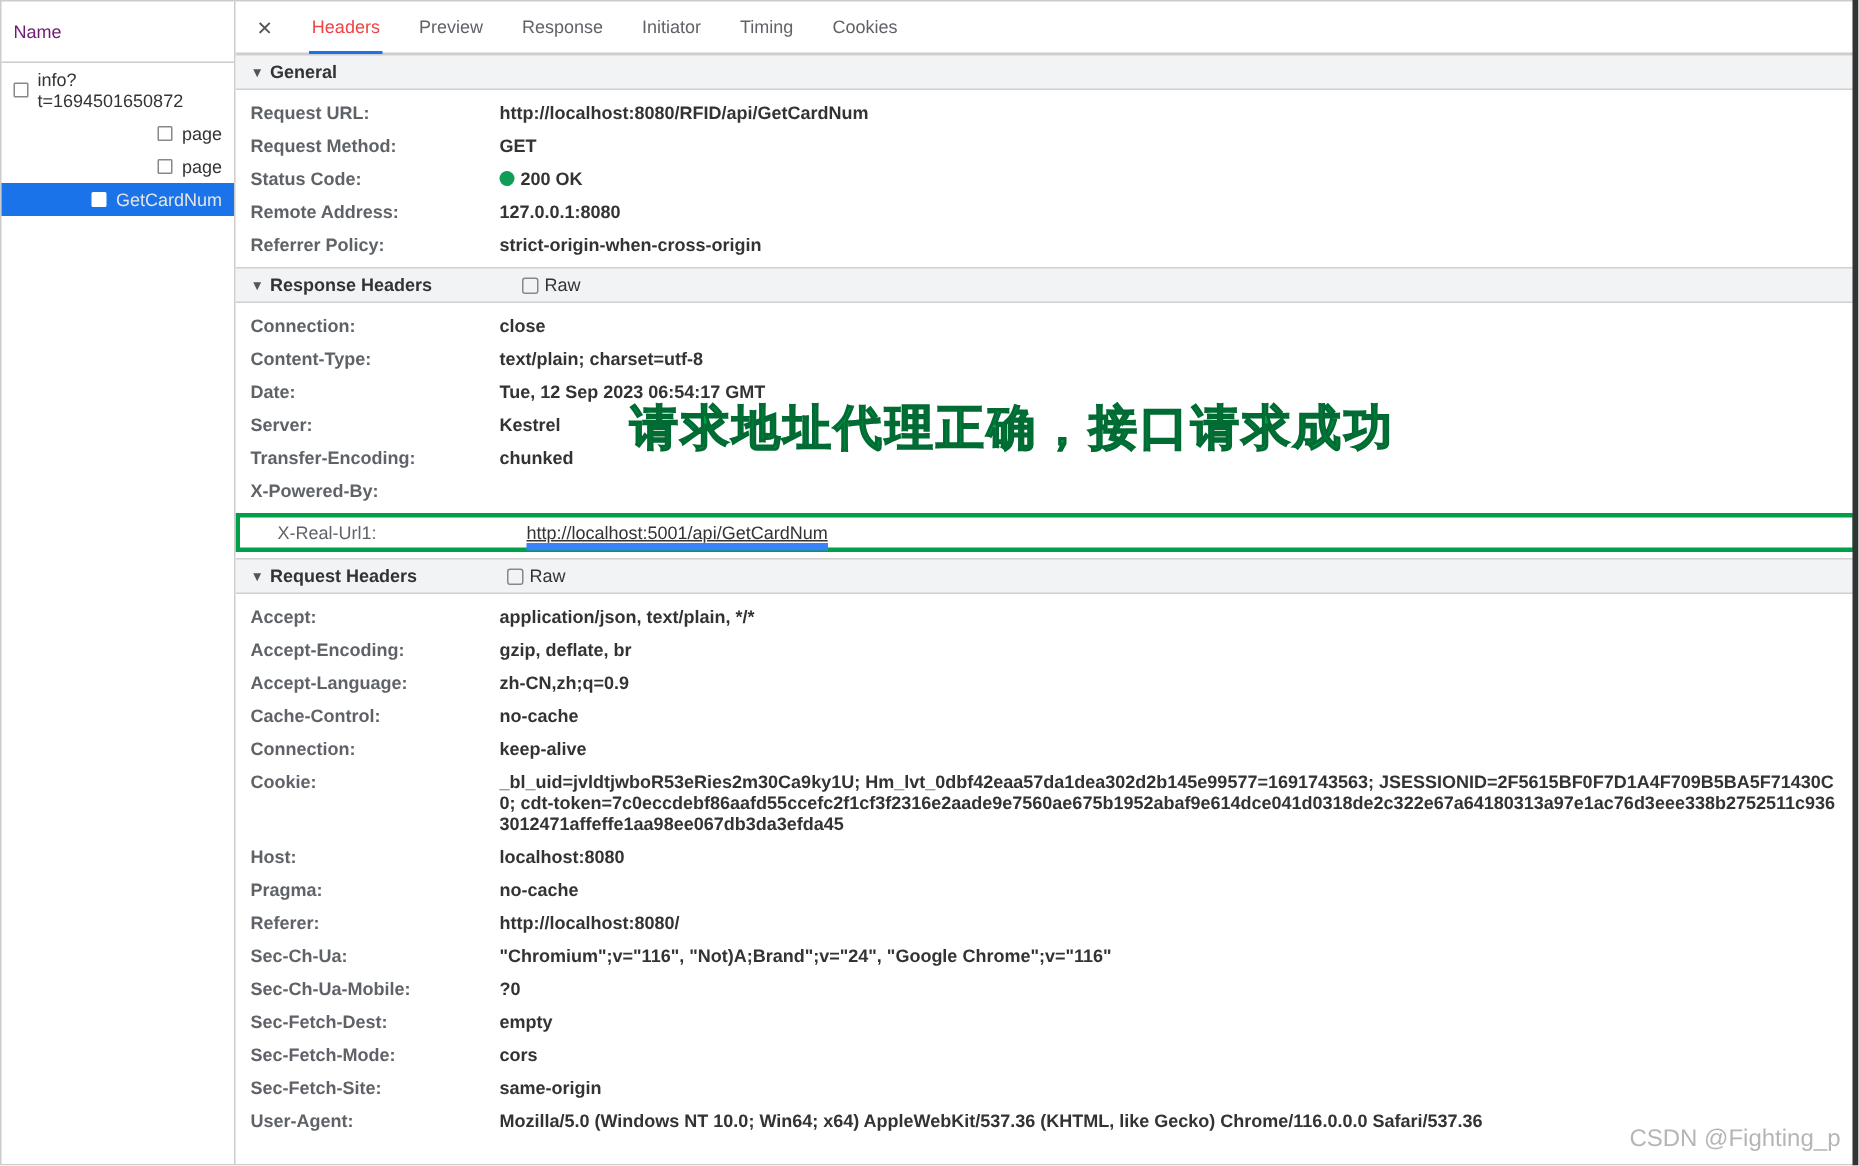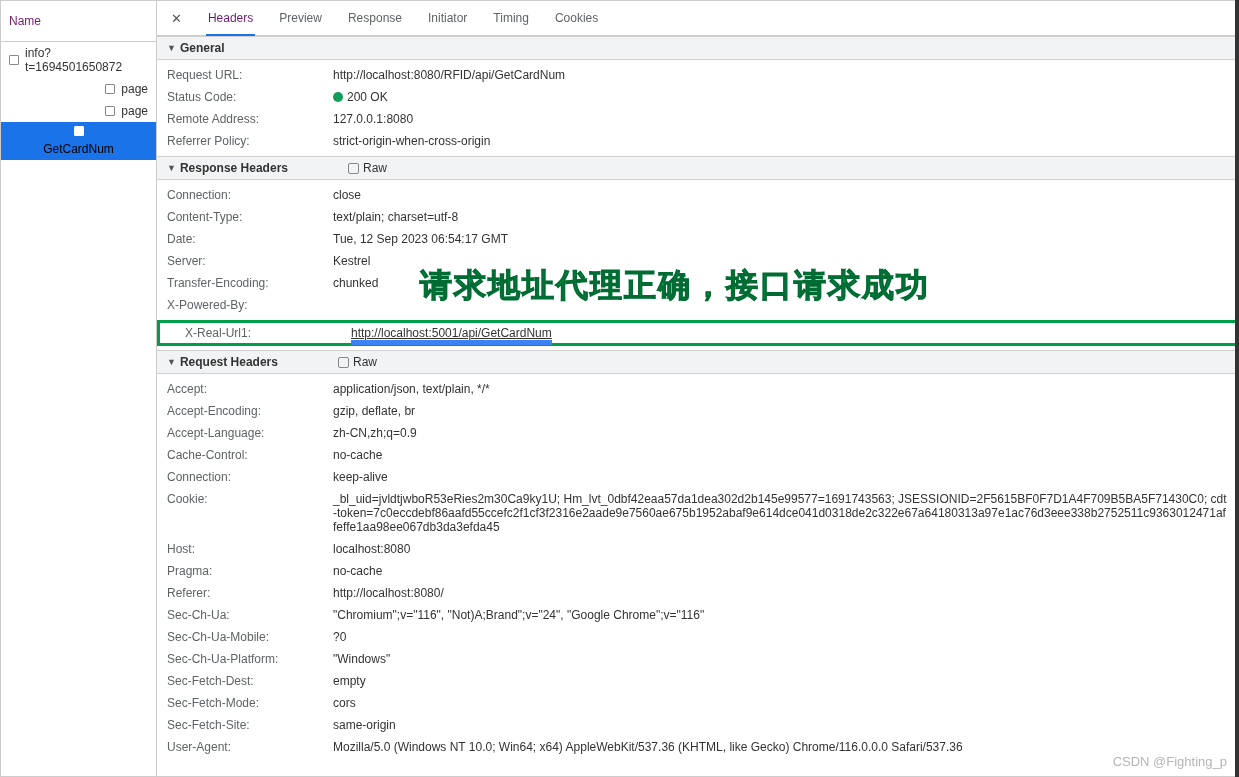--- a/index.html
+++ b/index.html
@@ -1,41 +1,41 @@
 <!DOCTYPE html>
 <html><head>
 <meta charset="utf-8">
 <style>
 * { box-sizing: border-box; margin: 0; padding: 0; }
 body { font-family: "Segoe UI", Arial, sans-serif; font-size: 12px; color: #333; background: #fff; width: 1239px; height: 777px; overflow: hidden; position: relative; }
 .container { display: flex; width: 100%; height: 100%; border: 1px solid #ccc; }
 .sidebar { width: 156px; border-right: 1px solid #ccc; flex-shrink: 0; }
 .sidebar-header { padding: 13px 8px; border-bottom: 1px solid #ccc; color: #701a75; }
 .sidebar-item { padding: 4px 8px; display: flex; align-items: center; gap: 6px; cursor: pointer; justify-content: flex-end; }
-.sidebar-item.selected { background: #1a73e8; color: #000000; flex-direction: column; }
+.sidebar-item.selected { background: #1a73e8; color: #e5e5e5; }
 .sq-icon { width: 10px; height: 10px; border: 1.3px solid #888; background: #fff; border-radius: 1px; flex-shrink: 0; }
 .sidebar-item.selected .sq-icon { border-color: #fff; }
 .main { flex: 1; overflow-y: auto; overflow-x: hidden; }
 .tabs { display: flex; align-items: center; gap: 20px; padding: 6px 10px; border-bottom: 1px solid #ccc; }
 .tab-close { font-size: 13px; color: #555; cursor: pointer; padding: 0 4px; }
 .tab { color: #5f6368; padding: 4px 2px; cursor: pointer; }
-.tab.active { color: #701a75; border-bottom: 2px solid #1a73e8; margin-bottom: -7px; padding-bottom: 5px; }
+.tab.active { color: #ef4444; border-bottom: 2px solid #1a73e8; margin-bottom: -7px; padding-bottom: 5px; }
 .section-header { background: #f1f3f4; border-top: 1px solid #d0d0d0; border-bottom: 1px solid #d0d0d0; padding: 4px 10px; display: flex; align-items: center; gap: 4px; color: #333; font-weight: bold; }
 .disclosure { font-size: 9px; color: #555; }
-.section-body { padding: 4px 0; }
+.section-body { padding: 4px 0; font-weight: bold; }
 .row { display: flex; align-items: flex-start; padding: 4px 10px; }
 .label { width: 166px; color: #5f6368; flex-shrink: 0; }
 .value { flex: 1; color: #333; word-break: break-all; }
 .status-dot { width: 10px; height: 10px; background: #0f9d58; border-radius: 50%; display: inline-block; margin-right: 4px; vertical-align: -1px; }
 .raw-group { display: flex; align-items: center; gap: 4px; margin-left: 56px; font-weight: normal; color: #333; }
 .raw-cb { width: 11px; height: 11px; border: 1px solid #888; border-radius: 2px; }
 .highlighted-row { border: 3px solid #00a04a; padding: 3px 25px; margin: 0 0 0 0; }
 .highlighted-row .value { text-decoration: underline; border-bottom: 5px solid #3b82f6; display: inline; }
 .annotation { position: absolute; left: 420px; top: 264px; font-size: 32px; font-weight: bold; color: #00a04a; -webkit-text-stroke: 1px #006b32; letter-spacing: 2px; pointer-events: none; }
-.watermark { position: absolute; right: 12px; bottom: 8px; color: rgba(120,120,120,0.55); font-size: 13px; pointer-events: none; text-align: center; }
+.watermark { position: absolute; right: 12px; bottom: 8px; color: rgba(120,120,120,0.55); font-size: 16px; pointer-events: none; text-align: center; }
 .edge { position: absolute; right: 0; top: 0; bottom: 0; width: 4px; background: #333; }
 </style>
 </head>
 <body>
 
 <div class="container">
   <div class="sidebar">
     <div class="sidebar-header">Name</div>
     <div id="sidebar-items">
         <div class="sidebar-item">
@@ -72,20 +72,24 @@
     <div class="section-header">
       <span class="disclosure">▼</span>
       <span>General</span>
     </div>
     <div class="section-body">
       <div class="row">
           <div class="label">Request URL:</div>
           <div class="value">http://localhost:8080/RFID/api/GetCardNum</div>
         </div>
       <div class="row">
+          <div class="label">Request Method:</div>
+          <div class="value">GET</div>
+        </div>
+      <div class="row">
           <div class="label">Status Code:</div>
           <div class="value"><span class="status-dot"></span><span>200 OK</span></div>
         </div>
       <div class="row">
           <div class="label">Remote Address:</div>
           <div class="value">127.0.0.1:8080</div>
         </div>
       <div class="row">
           <div class="label">Referrer Policy:</div>
           <div class="value">strict-origin-when-cross-origin</div>
@@ -177,24 +181,20 @@
         </div>
         <div class="row">
           <div class="label">Sec-Ch-Ua:</div>
           <div class="value">"Chromium";v="116", "Not)A;Brand";v="24", "Google Chrome";v="116"</div>
         </div>
         <div class="row">
           <div class="label">Sec-Ch-Ua-Mobile:</div>
           <div class="value">?0</div>
         </div>
         <div class="row">
-          <div class="label">Sec-Ch-Ua-Platform:</div>
-          <div class="value">"Windows"</div>
-        </div>
-        <div class="row">
           <div class="label">Sec-Fetch-Dest:</div>
           <div class="value">empty</div>
         </div>
         <div class="row">
           <div class="label">Sec-Fetch-Mode:</div>
           <div class="value">cors</div>
         </div>
         <div class="row">
           <div class="label">Sec-Fetch-Site:</div>
           <div class="value">same-origin</div>

